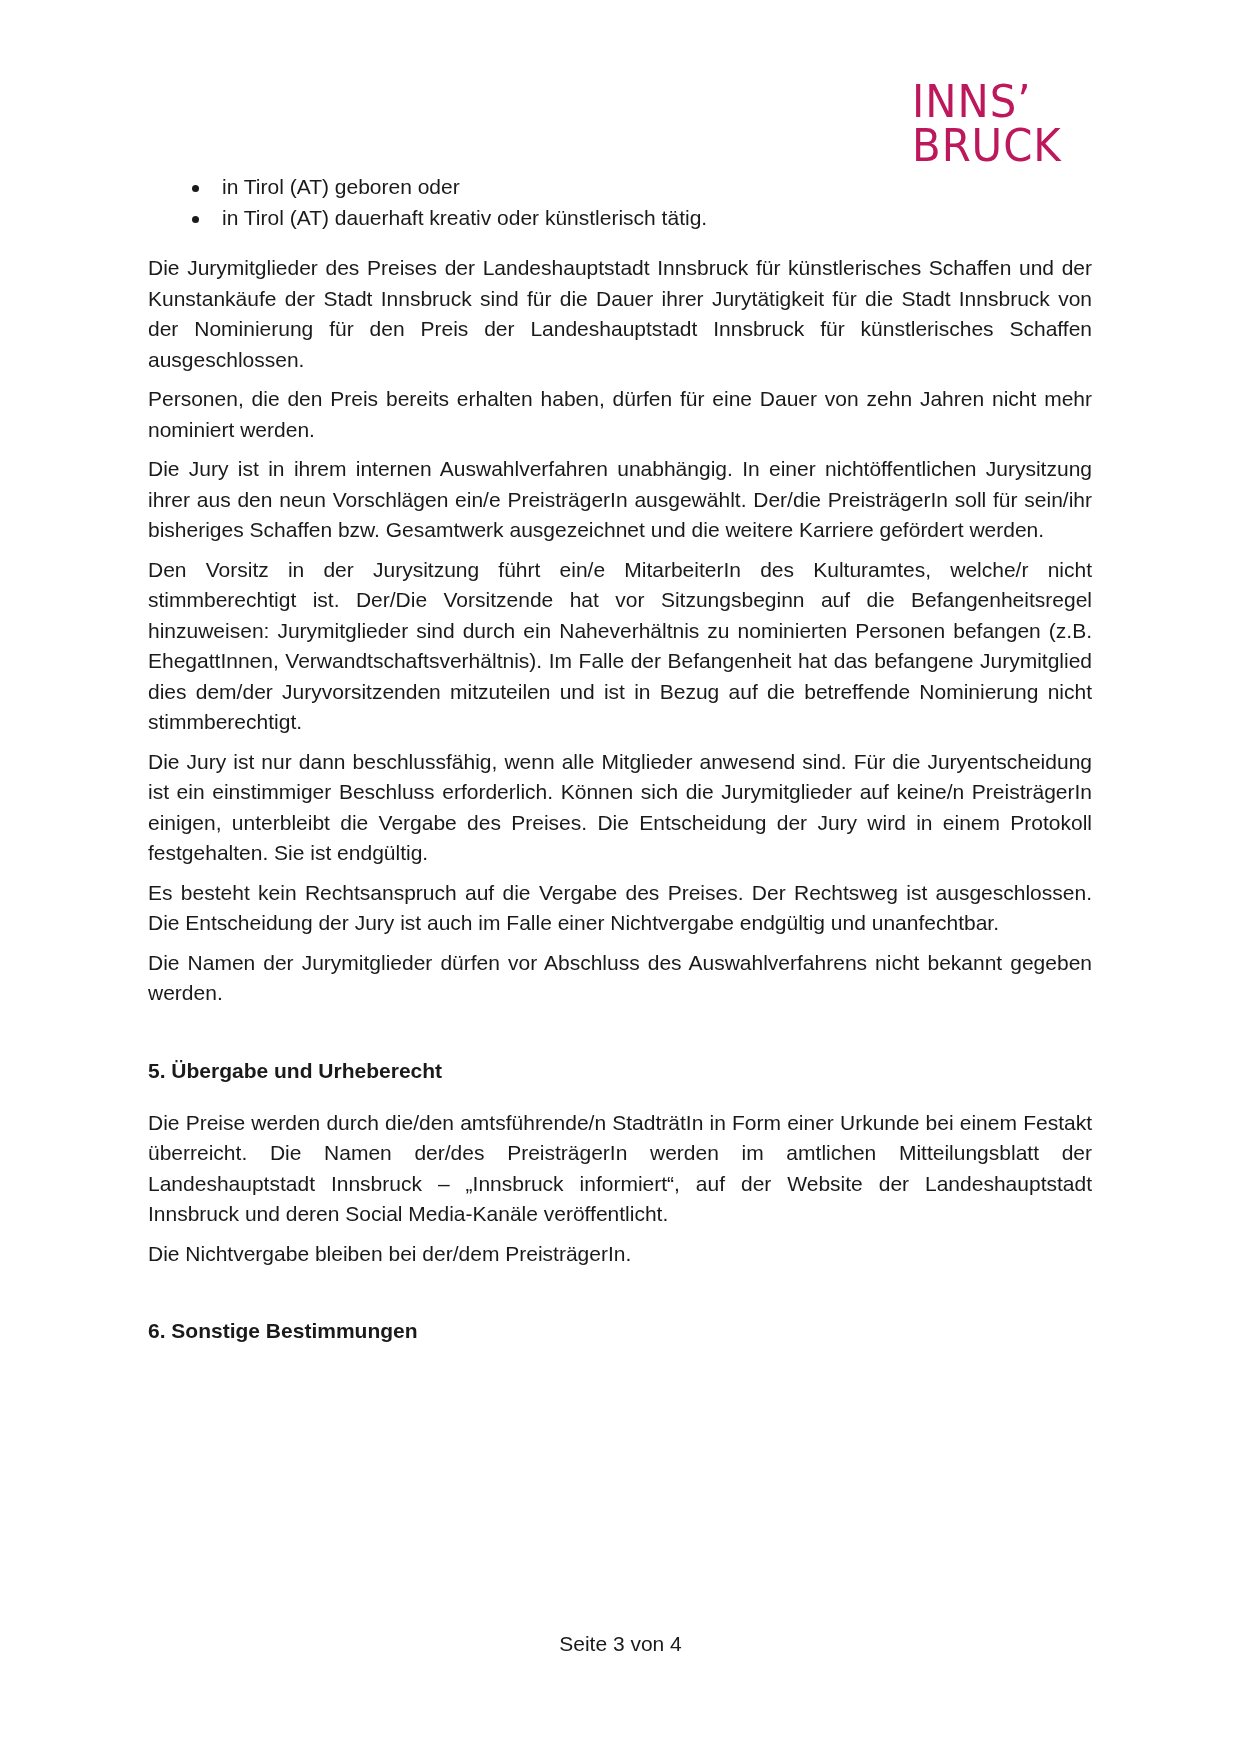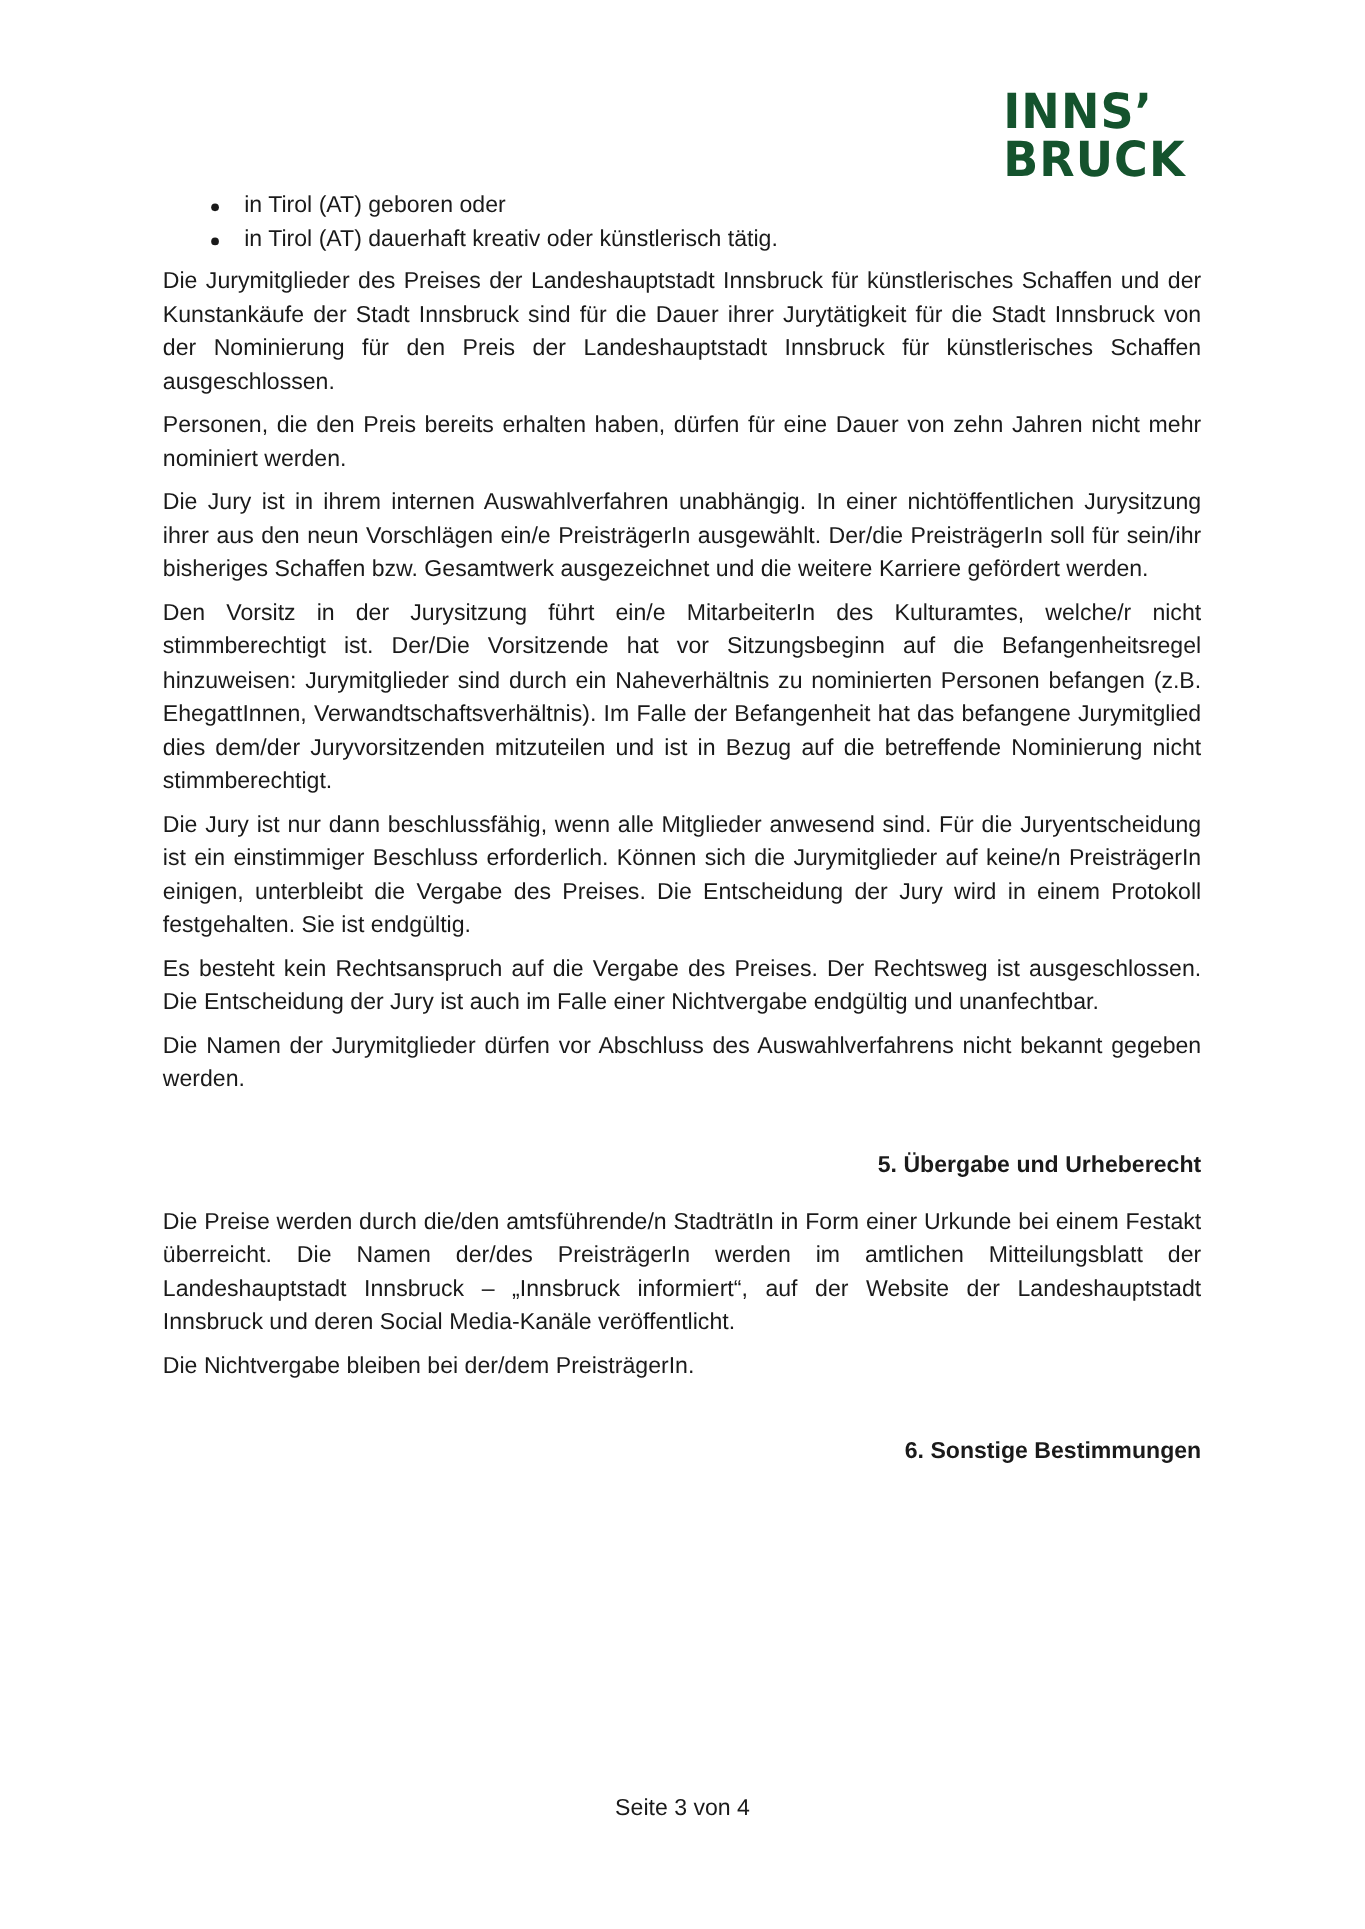--- a/index.html
+++ b/index.html
@@ -2,37 +2,37 @@
 <html><head>
 <meta charset="utf-8">
 <style>
   html, body { margin: 0; padding: 0; background: #ffffff; }
   body {
     width: 1241px; height: 1754px; position: relative; overflow: hidden;
     font-family: "Liberation Sans", sans-serif; color: #1a1a1a;
   }
   .logo {
     position: absolute; left: 912px; top: 80px; width: 180px;
-    color: #14532d; font-family: "DejaVu Sans", sans-serif; font-weight: bold;
+    color: #be185d; font-family: "DejaVu Sans", sans-serif; font-weight: normal;
     font-size: 44px; line-height: 44px; letter-spacing: 1px;
   }
   .logo div { transform: scaleX(0.95); transform-origin: left; }
   .content {
     position: absolute; left: 148px; top: 172px; width: 944px;
     font-size: 21px; line-height: 30.5px;
   }
-  ul.bullets { list-style: none; margin: 0 0 8px 0; padding: 0; }
+  ul.bullets { list-style: none; margin: 0 0 20px 0; padding: 0; }
   ul.bullets li { position: relative; padding-left: 74px; }
   ul.bullets li::before {
     content: ""; position: absolute; left: 44px; top: 13px;
     width: 7px; height: 7px; border-radius: 50%; background: #1a1a1a;
   }
   p { margin: 0 0 9px 0; text-align: justify; }
   h2 {
-    font-size: 21px; font-weight: bold; text-align: right;
+    font-size: 21px; font-weight: bold; text-align: left;
     margin: 47px 0 22px 0; line-height: 30px;
   }
   .footer {
     position: absolute; top: 1632px; left: 0; width: 1241px;
     text-align: center; font-size: 21px;
   }
 </style>
 </head>
 <body>
 

